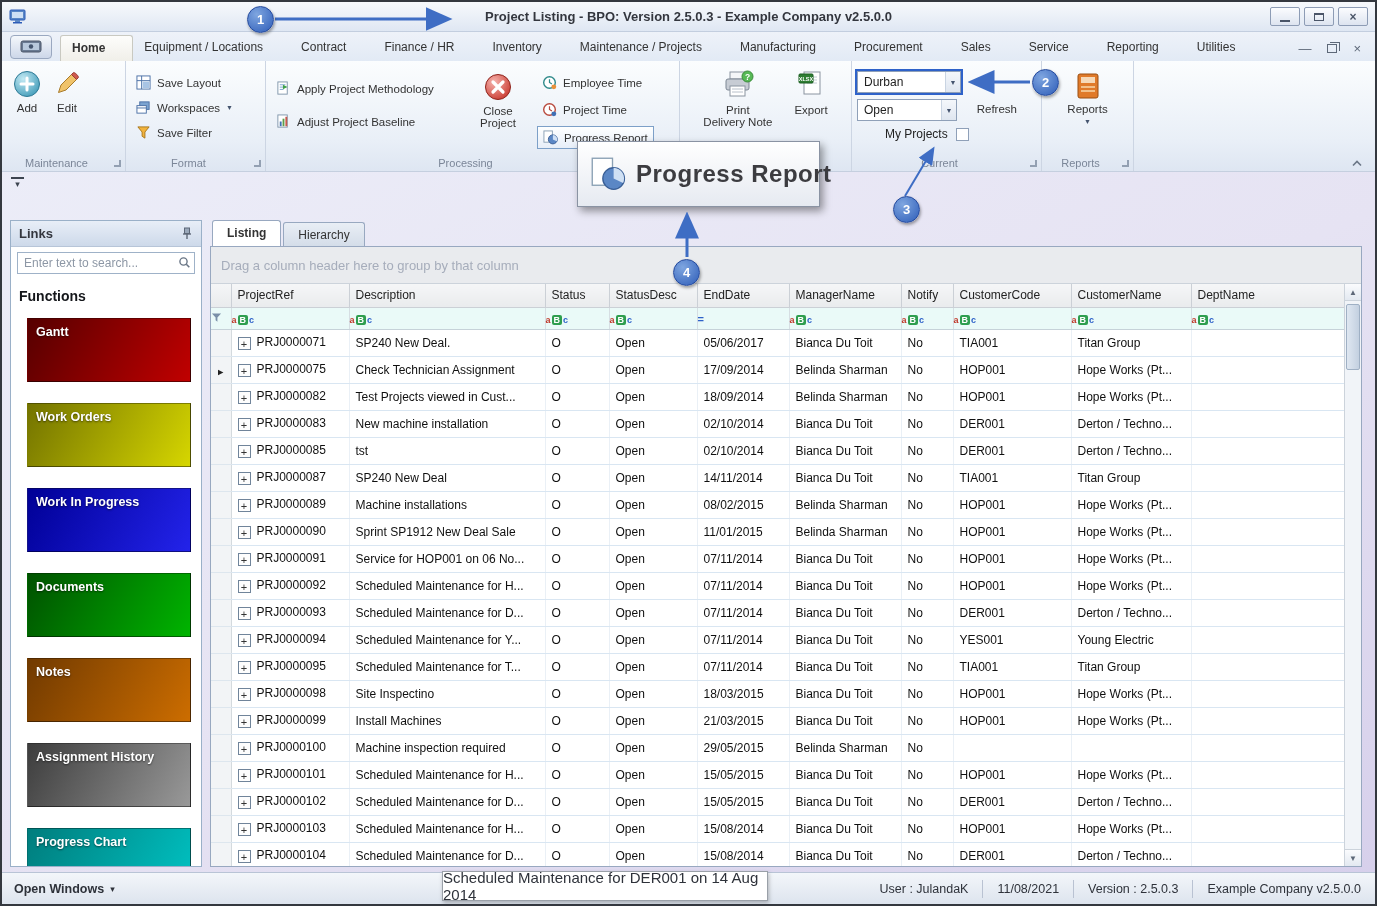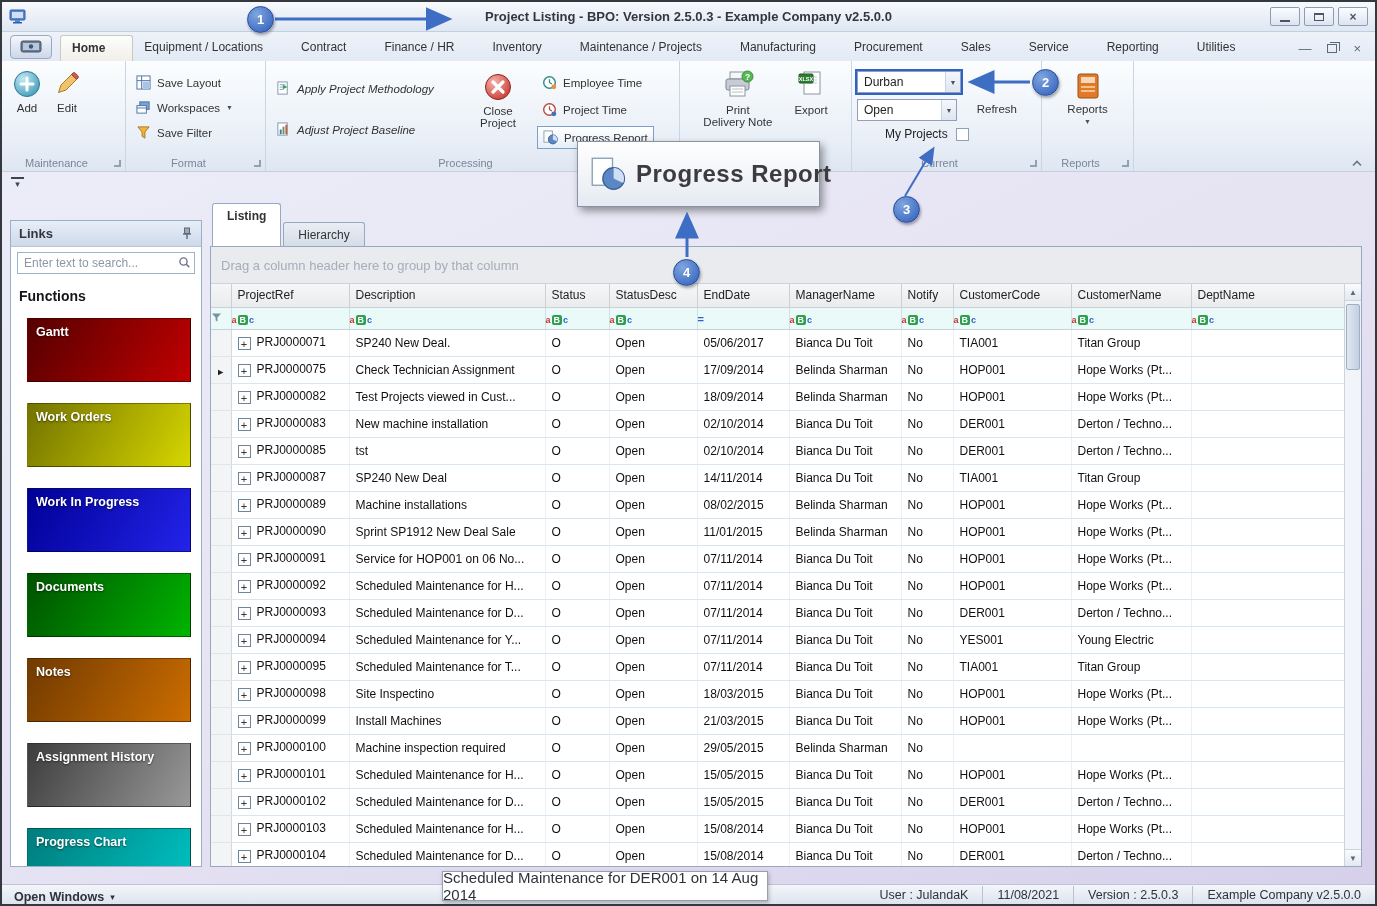--- a/index.html
+++ b/index.html
@@ -48,21 +48,21 @@
 .search-wrap input{width:100%;height:22px;border:1px solid #9fb2c8;padding:0 20px 0 6px;font-size:12px;color:#be185d;font-family:inherit;}
 .search-wrap input::placeholder{color:#8d97a5;}
 .search-ico{position:absolute;right:4px;top:4px;}
 .fn-title{margin:14px 0 4px 8px;font-size:14px;font-weight:bold;color:#14161a;}
 .tiles{margin-top:14px;}
 .tile{width:164px;height:64px;margin:0 0 21px 16px;border:1px solid rgba(0,0,0,.4);color:#fff;font-size:12.5px;font-weight:bold;padding:6px 8px;text-shadow:0 1px 2px rgba(0,0,0,.55);}
 
 .content{position:absolute;left:208px;top:218px;width:1152px;height:647px;}
 .doc-tabs{display:flex;height:26px;align-items:flex-end;gap:2px;padding-left:2px;}
 .dtab{padding:5px 14px 4px 14px;font-size:12px;color:#333;border:1px solid #98a8c0;border-bottom:none;border-radius:3px 3px 0 0;background:linear-gradient(#e9eef5,#d4dde9);}
-.dtab.active{background:#fff;position:relative;z-index:3;padding-bottom:23px;font-weight:bold;margin-top:26px;}
+.dtab.active{background:#fff;position:relative;z-index:3;padding-bottom:6px;font-weight:bold;margin-top:26px;}
 .grid-frame{position:absolute;left:0;top:26px;right:0;bottom:0;background:#fff;border:1px solid #98a8c0;z-index:1;}
 .groupby{height:37px;background:#e9ebee;border-bottom:1px solid #ccd3db;display:flex;align-items:center;padding-left:10px;font-size:13px;color:#a6adbb;}
 .grid-body{position:absolute;left:0;top:37px;right:17px;bottom:0;overflow:hidden;}
 table.grid{border-collapse:collapse;table-layout:fixed;width:1133px;}
 table.grid th{height:23px;background:linear-gradient(#f5f6f7,#e9ebed);border-right:1px solid #cbd0d6;border-bottom:1px solid #cbd0d6;font-weight:normal;font-size:12px;color:#222;text-align:left;padding-left:6px;white-space:nowrap;overflow:hidden;}
 th.ind-head{background:linear-gradient(#f0f1f3,#e4e6e9);}
 .filter-cell{height:22px;background:#eafaf8;border-right:1px solid #d6dee3;border-bottom:1px solid #c6d2d9;padding-left:0;white-space:nowrap;}
 .fab i{font-style:normal;font-size:9px;font-weight:bold;}
 .fab .fa{color:#c0392b;}
 .fab .fb{background:#2e9e4f;color:#fff;border-radius:2px;padding:0 2px;margin:0 1px;}
@@ -71,21 +71,21 @@
 td.cell{height:27px;font-size:12px;color:#101010;border-bottom:1px solid #d9e6f2;border-right:1px solid #eaf0f6;padding-left:6px;white-space:nowrap;overflow:hidden;}
 td.ind-cell{background:#f2f4f6;border-right:1px solid #d4dade;border-bottom:1px solid #dde6ee;text-align:center;}
 td.ind-cell.current::before{content:"\25BA";font-size:9px;color:#222;}
 .expander{display:inline-flex;width:13px;height:13px;border:1px solid #70849a;background:#fdfdfd;color:#333;align-items:center;justify-content:center;margin-right:6px;vertical-align:-2px;font-size:11px;line-height:10px;}
 .expander::before{content:"+";}
 .vscroll{position:absolute;right:0;top:37px;bottom:0;width:17px;background:#f1f4f8;border-left:1px solid #ccd3db;}
 .vs-btn{height:17px;display:flex;align-items:center;justify-content:center;font-size:8px;color:#5d6878;background:linear-gradient(#fafbfd,#e3e9f1);border-bottom:1px solid #ccd3db;}
 .vs-btn.down{position:absolute;bottom:0;left:0;right:0;border-top:1px solid #ccd3db;border-bottom:none;}
 .vs-thumb{position:absolute;left:1px;right:1px;top:20px;height:66px;border:1px solid #9fb0c4;border-radius:2px;background:linear-gradient(90deg,#dfe7f1,#c3d0e0);}
 
-.statusbar{position:absolute;left:0;right:0;bottom:0;height:20px;background:linear-gradient(#f3f6fa,#dde4ee);border-top:1px solid #b9c4d6;display:flex;align-items:flex-end;font-size:12.5px;color:#2e323a;gap:6px;}
+.statusbar{position:absolute;left:0;right:0;bottom:0;height:32px;background:linear-gradient(#f3f6fa,#dde4ee);border-top:1px solid #b9c4d6;display:flex;align-items:center;font-size:12.5px;color:#2e323a;gap:6px;}
 .sb-left{display:flex;align-items:center;gap:6px;padding-left:12px;font-weight:bold;}
 .sb-right{margin-left:auto;display:flex;align-items:center;}
 .sb-item{padding:0 14px;border-left:1px solid #b9c2d2;height:18px;display:flex;align-items:center;}
 .sb-item:first-child{border-left:none;}
 .tooltip{position:absolute;left:440px;top:869px;width:326px;height:30px;background:#fff;border:1px solid #9aa0a8;z-index:60;display:flex;align-items:center;justify-content:center;font-size:15px;color:#2e323a;box-shadow:1px 2px 4px rgba(0,0,0,.25);}
 
 .magnifier{position:absolute;left:575px;top:139px;width:243px;height:66px;z-index:40;border:1px solid #8a93a3;background:linear-gradient(#ffffff,#e6eaf1);box-shadow:3px 4px 8px rgba(0,0,0,.4);display:flex;align-items:center;gap:10px;padding:0 12px;}
 .magnifier .mag-label{font-size:24px;font-weight:bold;color:#3c3c40;letter-spacing:.5px;white-space:nowrap;}
 .callout{position:absolute;width:27px;height:27px;border-radius:50%;z-index:56;display:flex;align-items:center;justify-content:center;
   background:radial-gradient(circle at 35% 30%,#7fa6e0,#2d5cb8);border:1px solid #24499c;color:#fff;font-size:13px;font-weight:bold;box-shadow:1px 2px 3px rgba(0,0,0,.35);}
@@ -212,21 +212,21 @@
               </svg>
           </span>
           <span>Save Filter</span>
         </div>
       </div>
       <div class="rgroup-label">Format</div>
       <span class="dlg"></span>
     </div>
 
     <div class="rgroup" style="width:414px;">
-      <div class="stack" style="width:198px;gap:20px;padding-top:12px;font-style:italic;">
+      <div class="stack" style="width:198px;gap:12px;padding-top:12px;">
         <div class="btn-sm">
           <span class="icon">
             <svg width="15" height="15" viewBox="0 0 16 16">
                 <rect x="2" y="1" width="10" height="13" fill="#fff" stroke="#8096ab"></rect>
                 <path d="M4 4h6M4 6.5h6M4 9h4" stroke="#7ba3d0"></path>
                 <path d="M8 10l6 3-6 3z" transform="translate(1,-4) scale(.8)" fill="#3fa04a"></path>
               </svg>
           </span>
           <span>Apply Project Methodology</span>
         </div>

